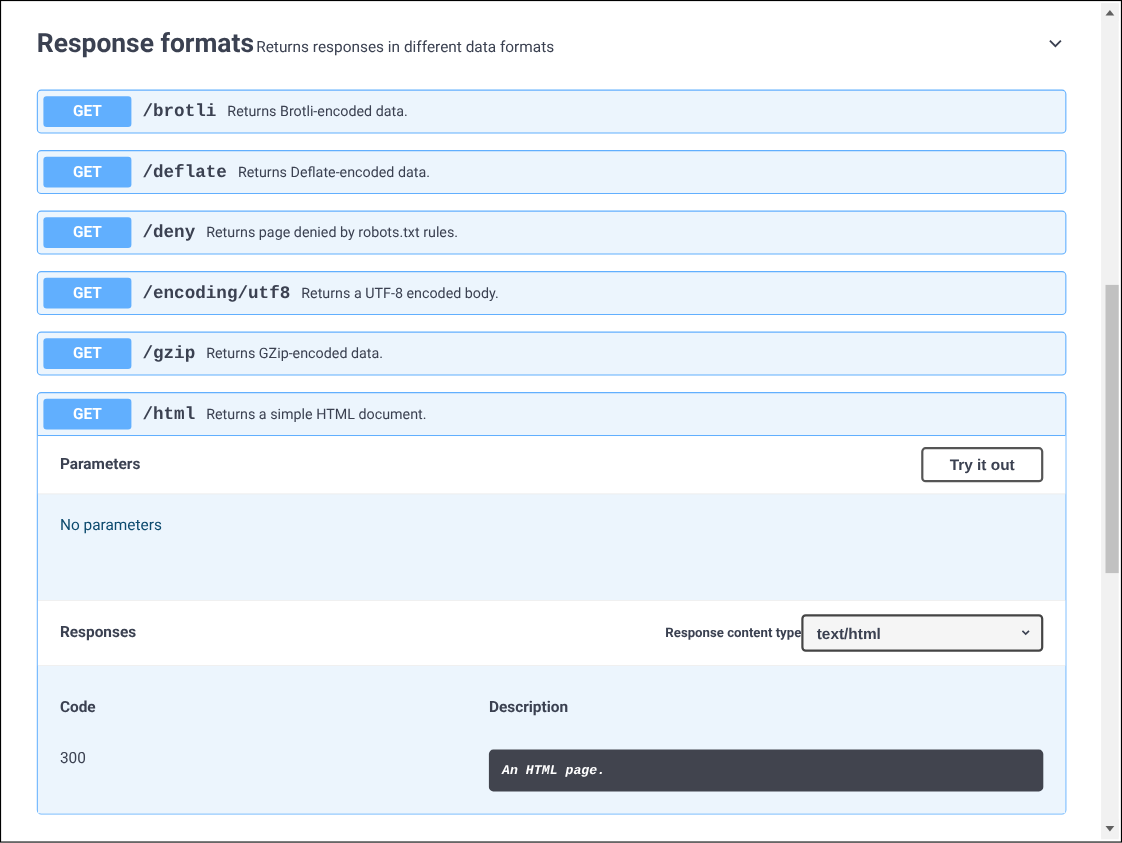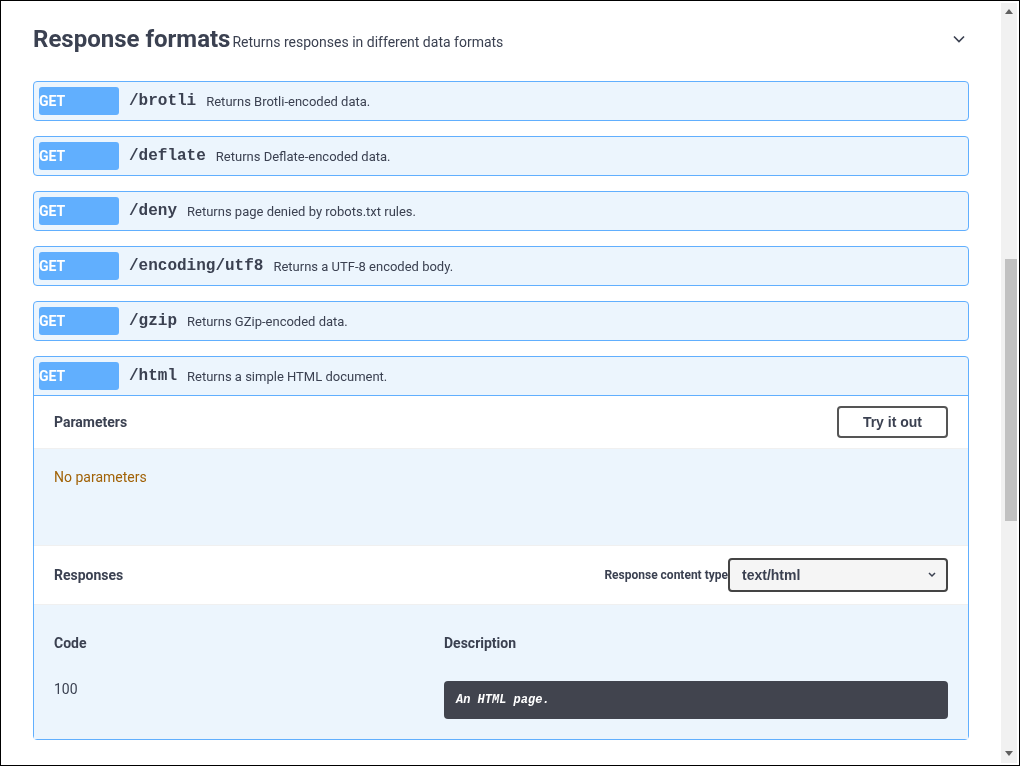--- a/index.html
+++ b/index.html
@@ -66,20 +66,21 @@
       cursor: pointer;
     }
     .method-badge {
       background: #61affe;
       color: #fff;
       font-weight: 700;
       font-size: 14px;
       padding: 6px 0;
       border-radius: 3px;
       min-width: 80px;
+      text-align: center;
       margin-right: 10px;
     }
     .endpoint-path {
       font-family: "Courier New", monospace;
       font-weight: 600;
       font-size: 16px;
       color: #3b4151;
       margin-right: 10px;
     }
     .endpoint-desc {
@@ -112,21 +113,21 @@
       border-radius: 4px;
       padding: 6px 24px;
       font-size: 14px;
       font-weight: 700;
       color: #3b4151;
       cursor: pointer;
     }
     .no-params {
       padding: 20px 20px 60px 20px;
       font-size: 14px;
-      color: #a16207;
+      color: #0c4a6e;
     }
     .responses-header {
       display: flex;
       align-items: center;
       justify-content: space-between;
       padding: 12px 20px;
       background: #fff;
       border-top: 1px solid rgba(0,0,0,0.06);
       border-bottom: 1px solid rgba(0,0,0,0.06);
     }
@@ -338,21 +339,21 @@
             </div>
           </div>
         </div>
 
         <div class="response-table">
           <div class="response-table-header">
             <div class="col-code">Code</div>
             <div class="col-desc">Description</div>
           </div>
           <div class="response-row">
-            <div class="code-val">100</div>
+            <div class="code-val">300</div>
             <div class="desc-body">
               <div class="desc-text">An HTML page.</div>
             </div>
           </div>
         </div>
       </div>
     </div>
 
   </div>
 

